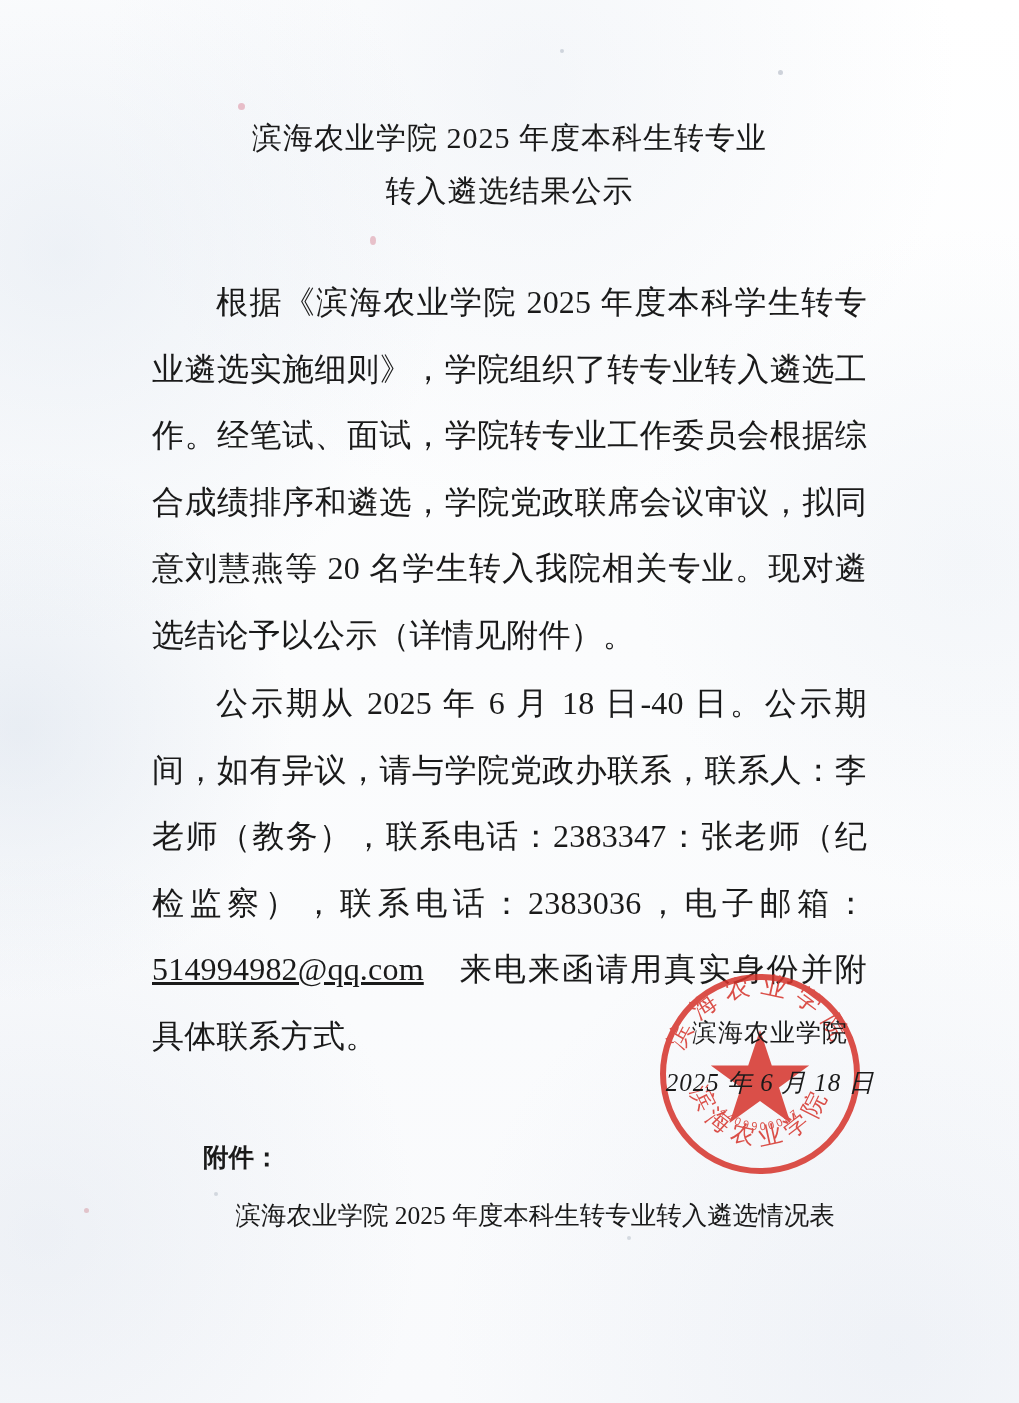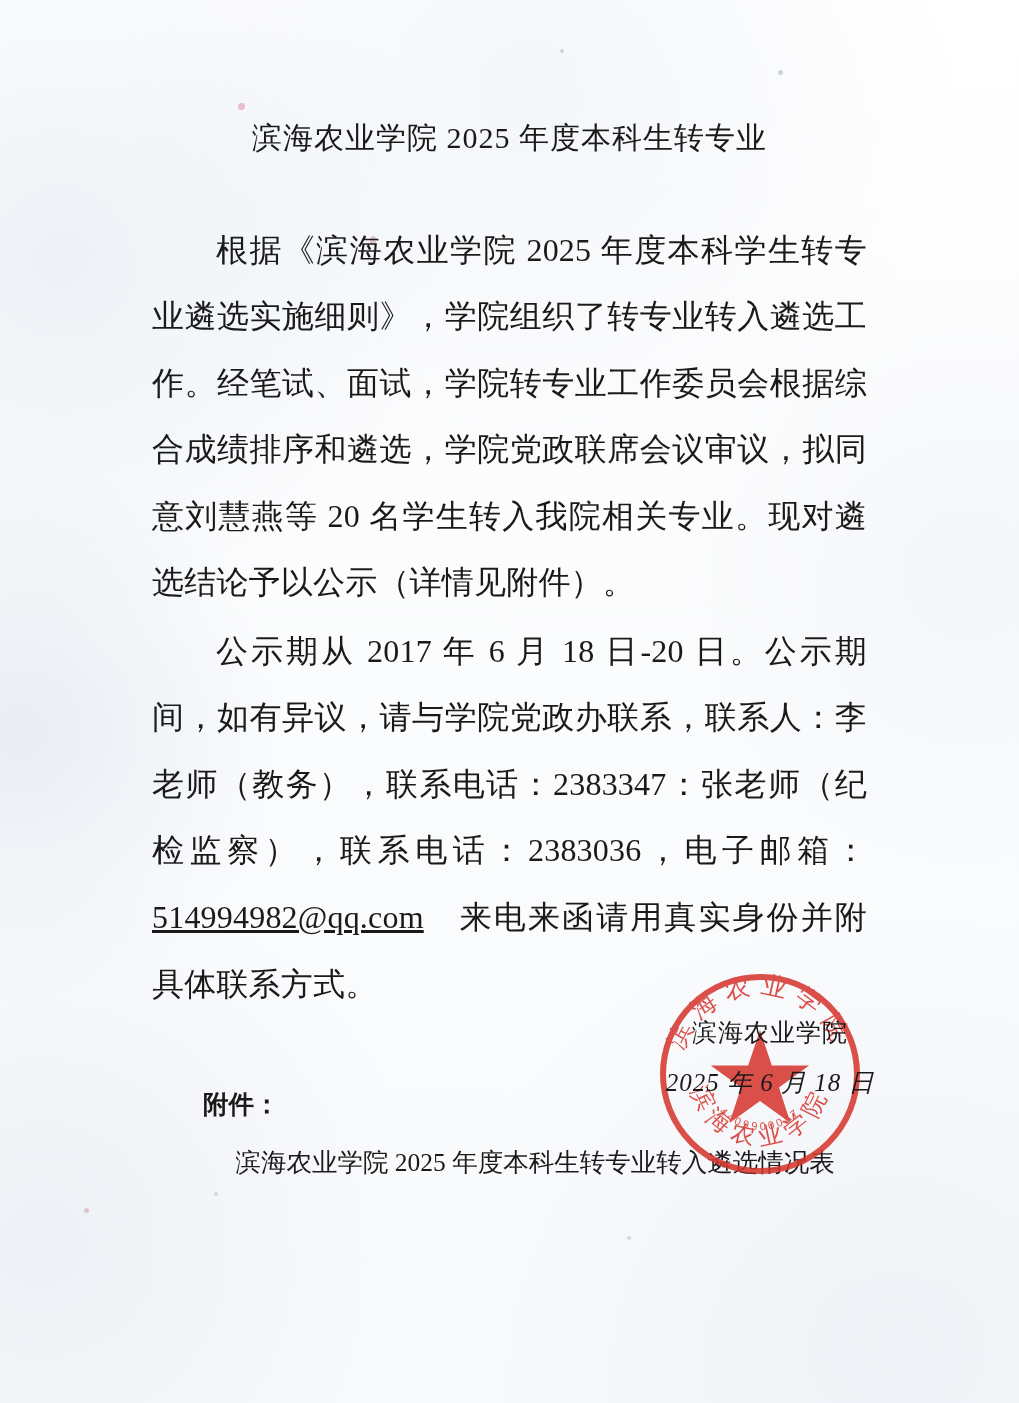--- a/index.html
+++ b/index.html
@@ -122,25 +122,26 @@
   <div class="speck" style="left:778px;top:70px;width:5px;height:5px;background:rgba(150,160,175,0.45);"></div>
   <div class="speck" style="left:560px;top:49px;width:4px;height:4px;background:rgba(150,160,175,0.40);"></div>
   <div class="speck" style="left:84px;top:1208px;width:5px;height:5px;background:rgba(200,110,120,0.35);"></div>
   <div class="speck" style="left:214px;top:1192px;width:4px;height:4px;background:rgba(150,160,175,0.35);"></div>
   <div class="speck" style="left:627px;top:1236px;width:4px;height:4px;background:rgba(150,160,175,0.35);"></div>
 
   <div class="content">
 
     <div class="title">
       <span>滨海农业学院 2025 年度本科生转专业</span>
+      <span class="line2">转入遴选结果公示</span>
     </div>
 
     <div class="body-block">
       <p class="para">根据《滨海农业学院 2025 年度本科学生转专业遴选实施细则》，学院组织了转专业转入遴选工作。经笔试、面试，学院转专业工作委员会根据综合成绩排序和遴选，学院党政联席会议审议，拟同意刘慧燕等 20 名学生转入我院相关专业。现对遴选结论予以公示（详情见附件）。</p>
-      <p class="para"><span>公示期从 2017 年 6 月 18 日-20 日。公示期间，如有异议，请与学院党政办联系，联系人：李老师（教务），联系电话：2383347：张老师（纪检监察），联系电话：2383036，电子邮箱：</span><a class="link" href="#">514994982@qq.com</a><span>　来电来函请用真实身份并附具体联系方式。</span></p>
+      <p class="para"><span>公示期从 2025 年 6 月 18 日-40 日。公示期间，如有异议，请与学院党政办联系，联系人：李老师（教务），联系电话：2383347：张老师（纪检监察），联系电话：2383036，电子邮箱：</span><a class="link" href="#">514994982@qq.com</a><span>　来电来函请用真实身份并附具体联系方式。</span></p>
     </div>
 
     <div class="attach-block">
       <p class="attach-label">附件：</p>
       <p class="attach-item">滨海农业学院 2025 年度本科生转专业转入遴选情况表</p>
     </div>
 
     <div class="seal">
       <svg width="212" height="212" viewBox="0 0 212 212" xmlns="http://www.w3.org/2000/svg">
         <defs>

